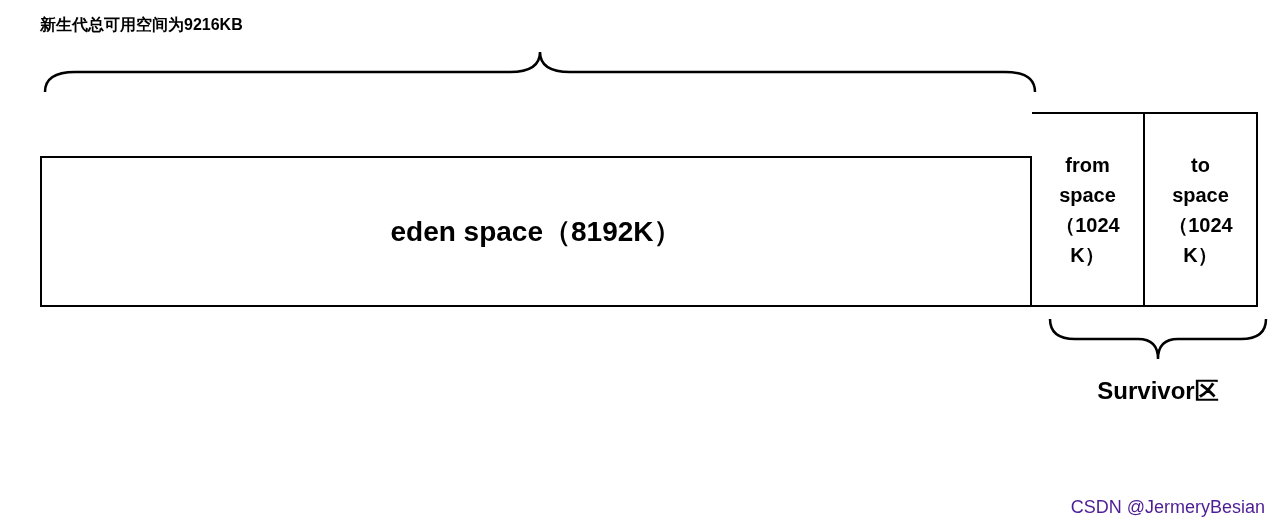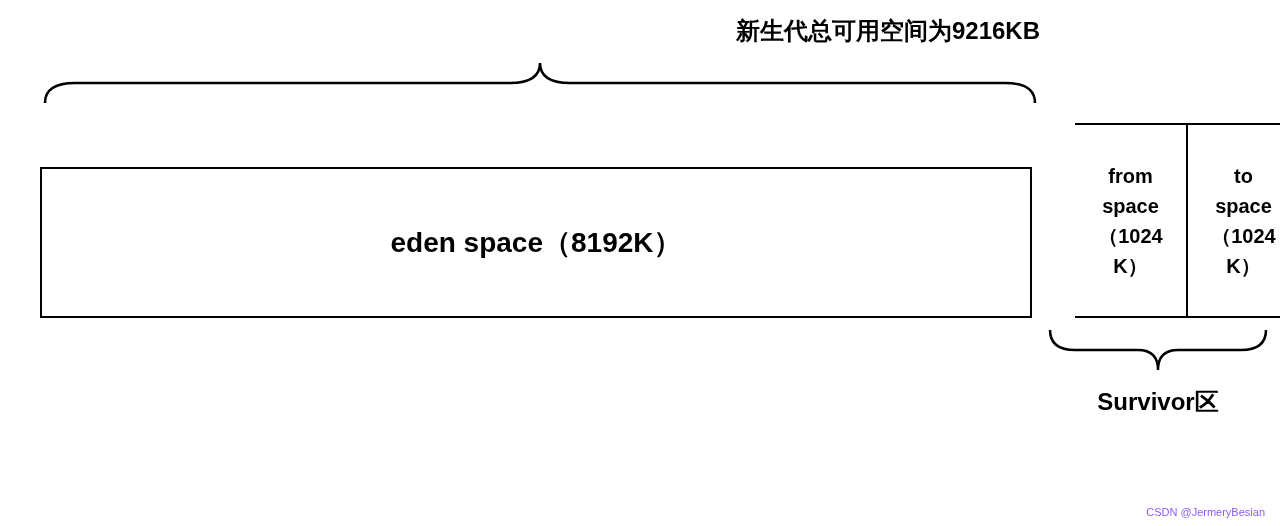--- a/index.html
+++ b/index.html
@@ -14,22 +14,22 @@
       font-family: "Microsoft YaHei", "SimHei", Arial, sans-serif;
       position: relative;
     }
     .container {
       position: absolute;
       left: 40px;
       top: 15px;
       width: 1220px;
     }
     .top-label {
-      text-align: right;
-      font-size: 24px;
+      text-align: left;
+      font-size: 16px;
       font-weight: bold;
       color: #000;
       margin-bottom: 8px;
       padding-right: 220px;
     }
     .top-brace {
       position: relative;
       height: 50px;
       width: 1000px;
       margin: 0 auto 18px 0;
@@ -61,21 +61,20 @@
       display: flex;
       flex-direction: column;
       align-items: center;
       justify-content: center;
       font-size: 20px;
       font-weight: bold;
       color: #000;
       text-align: center;
       line-height: 1.5;
       padding: 5px;
-      margin-left: 43px;
     }
     .to-box {
       flex: 0 0 113px;
       border: 2px solid #000;
       border-left: none;
       display: flex;
       flex-direction: column;
       align-items: center;
       justify-content: center;
       font-size: 20px;
@@ -104,22 +103,22 @@
       text-align: center;
       font-size: 24px;
       font-weight: bold;
       color: #000;
       margin-top: 8px;
     }
     .watermark {
       position: absolute;
       right: 15px;
       bottom: 8px;
-      font-size: 11px;
-      color: #8b5cf6;
+      font-size: 18px;
+      color: #4c1d95;
       font-family: Arial, sans-serif;
     }
     .rows-wrapper {
       position: relative;
     }
   </style>
 </head>
 <body>
 
 <div class="container">

